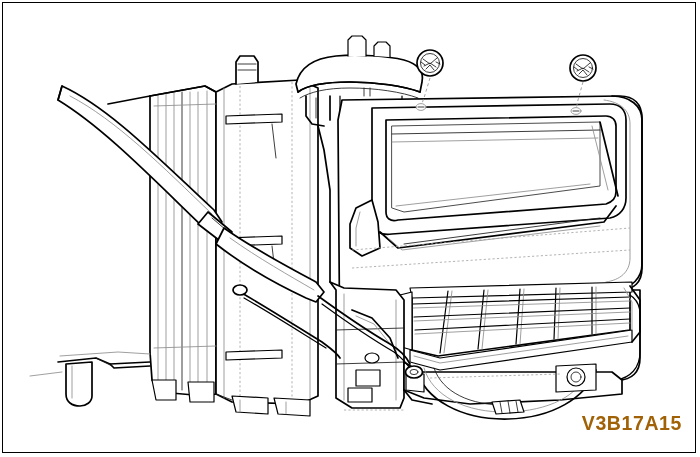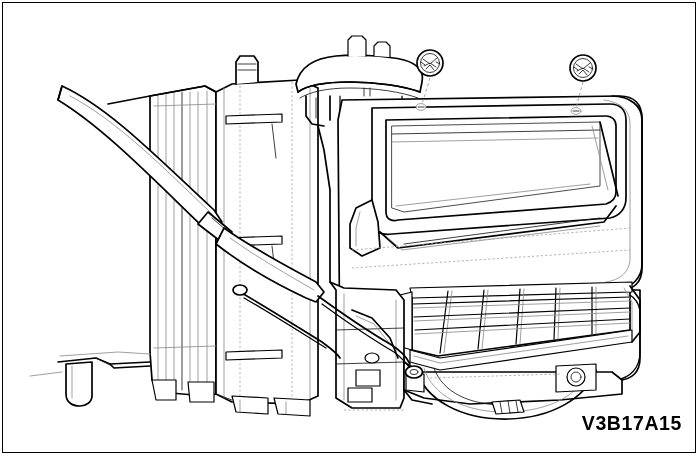--- a/index.html
+++ b/index.html
@@ -36,21 +36,21 @@
     display: block;
   }
   #figure-caption {
     position: absolute;
     right: 18px;
     bottom: 22px;
     font-family: "Liberation Sans", sans-serif;
     font-size: 19.5px;
     font-weight: 700;
     letter-spacing: 0.6px;
-    color: #000000;
+    color: #a16207;
     white-space: nowrap;
   }
   .ln  { fill: none; stroke: #000000; stroke-width: 1.7; stroke-linecap: round; stroke-linejoin: round; }
   .lnm { fill: none; stroke: #000000; stroke-width: 1.2; stroke-linecap: round; stroke-linejoin: round; }
   .lnt { fill: none; stroke: #1a1a1a; stroke-width: 0.85; stroke-linecap: round; stroke-linejoin: round; }
   .lng { fill: none; stroke: #8e8e8e; stroke-width: 0.85; stroke-linecap: round; stroke-linejoin: round; }
   .lngd{ fill: none; stroke: #a0a0a0; stroke-width: 0.8; stroke-dasharray: 2.2 2.2; stroke-linecap: butt; }
   .lead{ fill: none; stroke: #9a9a9a; stroke-width: 0.9; stroke-dasharray: 3 2.6; stroke-linecap: butt; }
   .wf  { fill: #ffffff; stroke: #000000; stroke-width: 1.7; stroke-linejoin: round; stroke-linecap: round; }
   .wfm { fill: #ffffff; stroke: #000000; stroke-width: 1.2; stroke-linejoin: round; stroke-linecap: round; }

